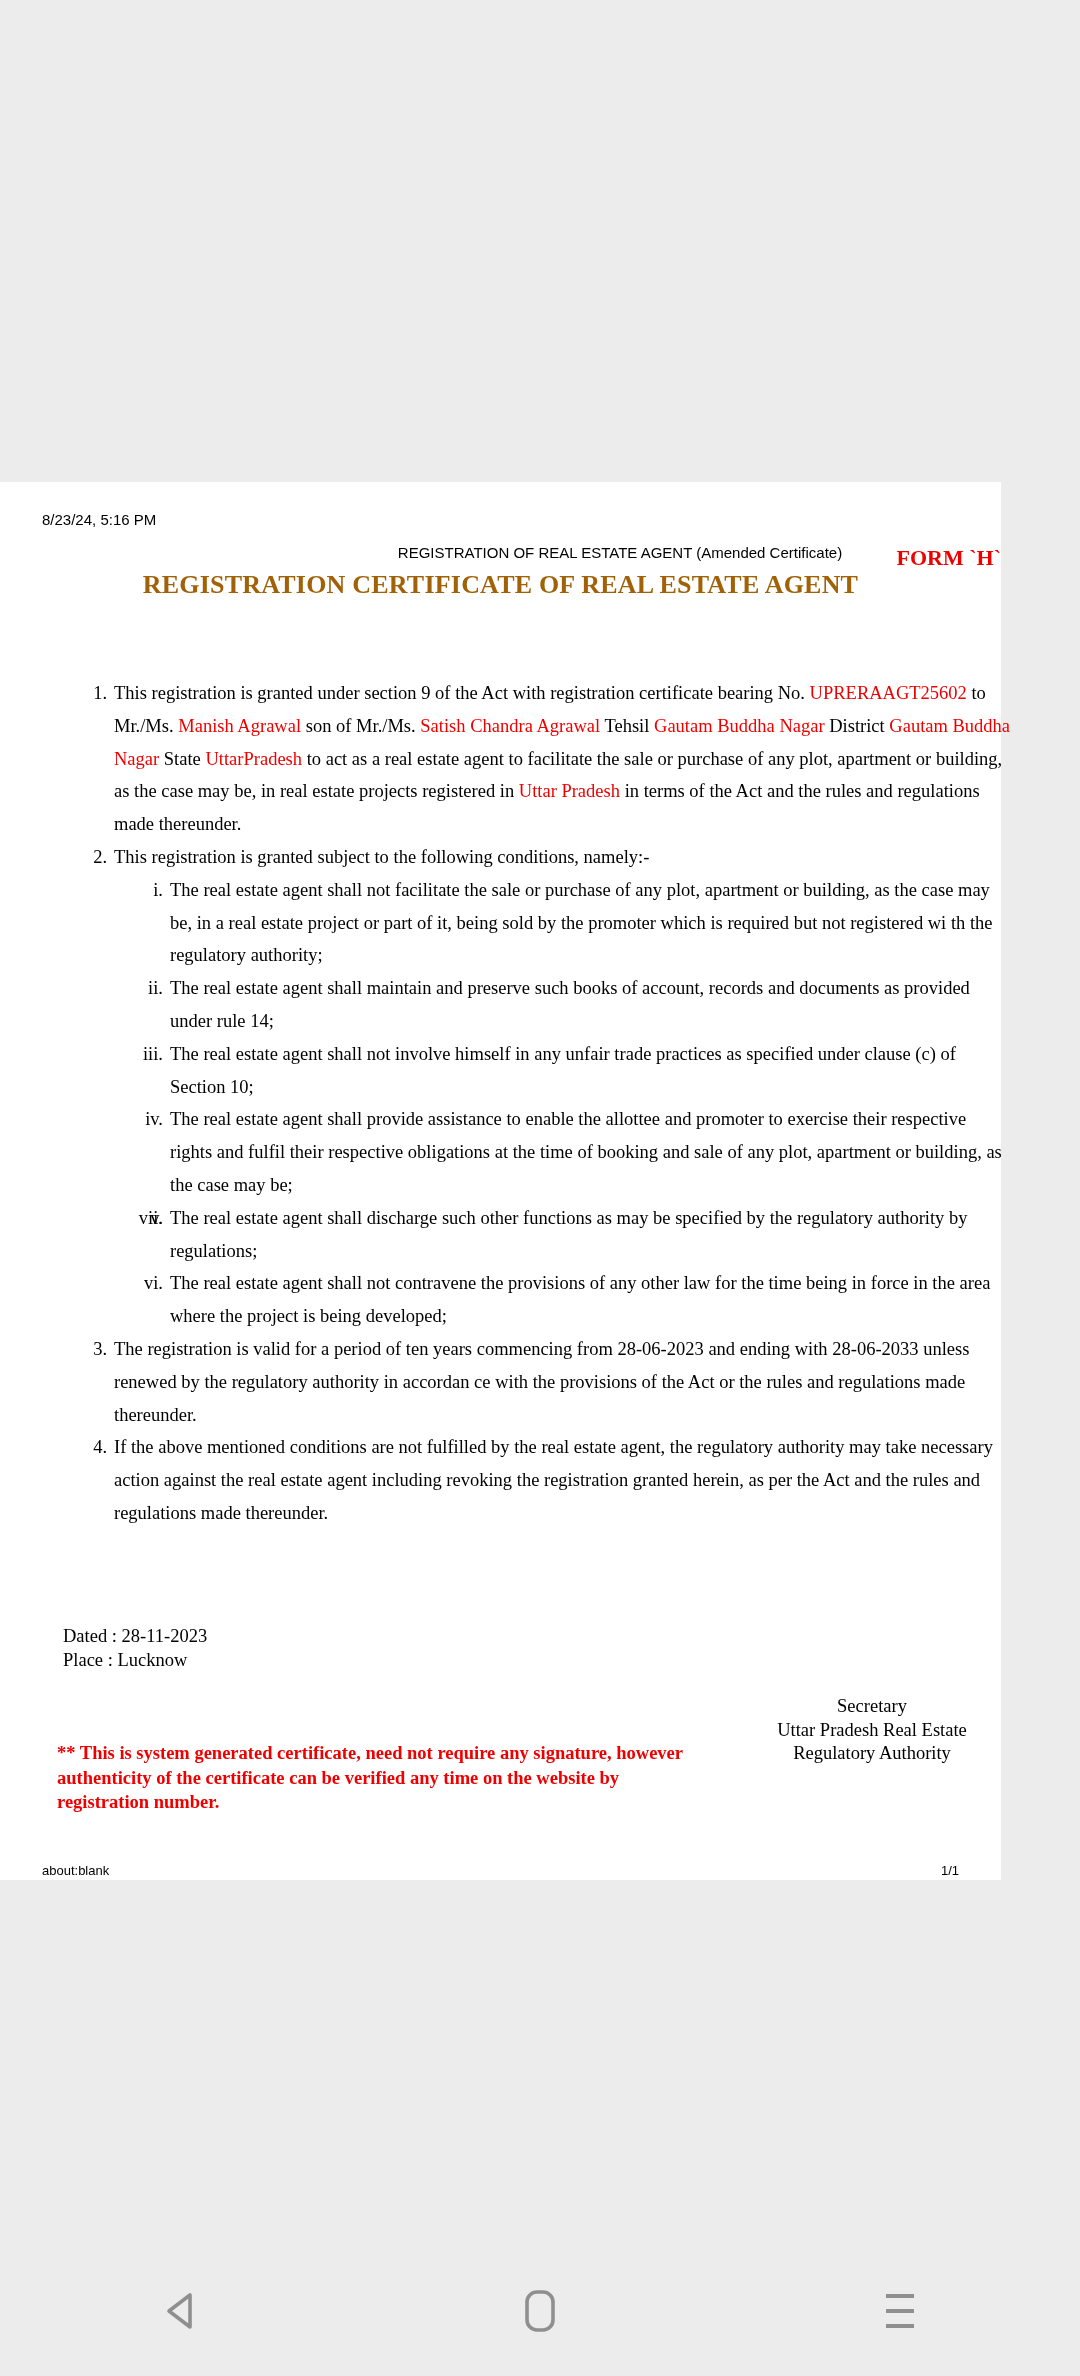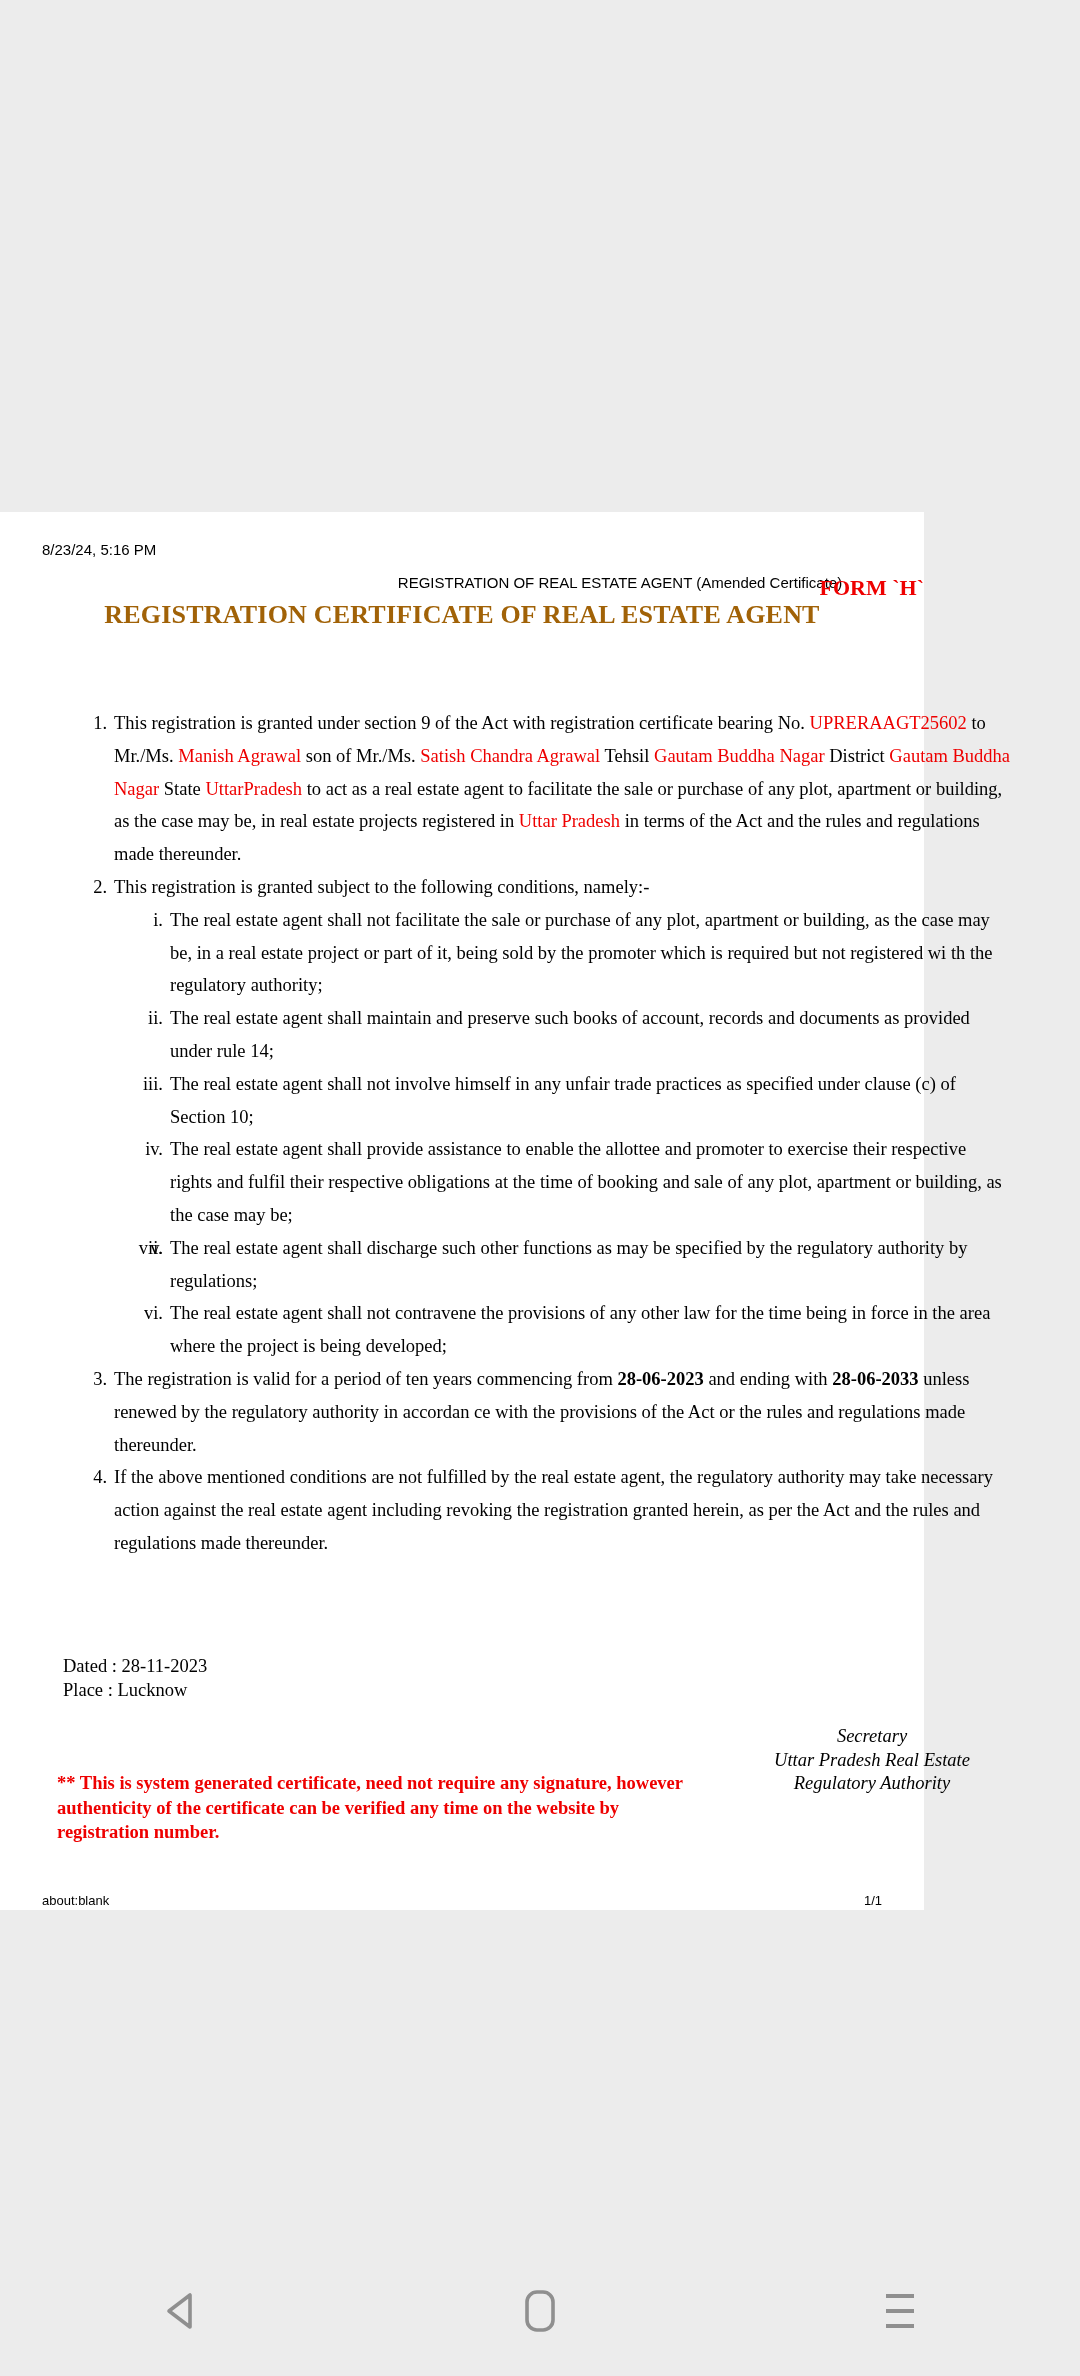--- a/index.html
+++ b/index.html
@@ -1,18 +1,18 @@
 <!DOCTYPE html>
 <html><head>
 <meta charset="utf-8">
 <style>
   html,body{margin:0;padding:0;}
   body{width:1080px;height:2376px;position:relative;background:var(--frame-gray,#ececec);
        font-family:"Liberation Serif",serif;color:#000;}
-  .page{position:absolute;left:0;top:512px;width:924px;height:1398px;background:#fff;}
+  .page{position:absolute;left:0;top:482px;width:1001px;height:1398px;background:#fff;}
 
   
   .ph-date{position:absolute;left:42px;top:29px;font:15px "Liberation Sans",sans-serif;line-height:18px;}
   .ph-title{position:absolute;left:620px;top:29px;transform:translateX(-50%);white-space:nowrap;
             font:15px "Liberation Sans",sans-serif;line-height:18px;margin-top:33px;}
   .print-footer{position:absolute;left:42px;right:42px;top:1357px;
                 font:13px "Liberation Sans",sans-serif;line-height:16px;margin-top:24px;}
   .pf-url{float:left;}
   .pf-page{float:right;}
 
@@ -22,28 +22,28 @@
   .main-title{font-size:26px;font-weight:bold;color:#a16207;line-height:29px;letter-spacing:.2px;}
 
   
   .list{position:absolute;left:0;top:195px;}
   .row{position:relative;font-size:18.5px;line-height:32.8px;}
   .row.main{padding-left:114px;width:898px;}
   .row.main .marker{position:absolute;left:0;top:0;width:107px;text-align:right;}
   .row.sub{padding-left:170px;width:842px;}
   .row.sub .marker{position:absolute;left:0;top:0;width:163px;text-align:right;}
   .red{color:var(--accent-red,#ee0000);}
-  .b{font-weight:bold;}
+  .b{font-weight:normal;}
 
   
   .dated-block{position:absolute;left:63px;top:1143px;font-size:18.5px;line-height:23.5px;}
 
   
   .signatory{position:absolute;left:692px;top:1213px;width:360px;text-align:center;
-             font-size:18.5px;line-height:23.5px;font-style:italic;}
+             font-size:18.5px;line-height:23.5px;}
 
   
   .disclaimer{position:absolute;left:57px;top:1259px;width:655px;font-size:18.5px;
               font-weight:bold;color:var(--accent-red,#ee0000);line-height:24.5px;}
 
   
   .nav{position:absolute;left:0;top:2276px;width:1080px;height:70px;display:flex;}
   .nav-btn{flex:1;display:flex;align-items:center;justify-content:center;
            background:none;border:none;padding:0;color:var(--nav-icon,#8f8f8f);cursor:pointer;}
   .nav-btn svg{display:block;}

